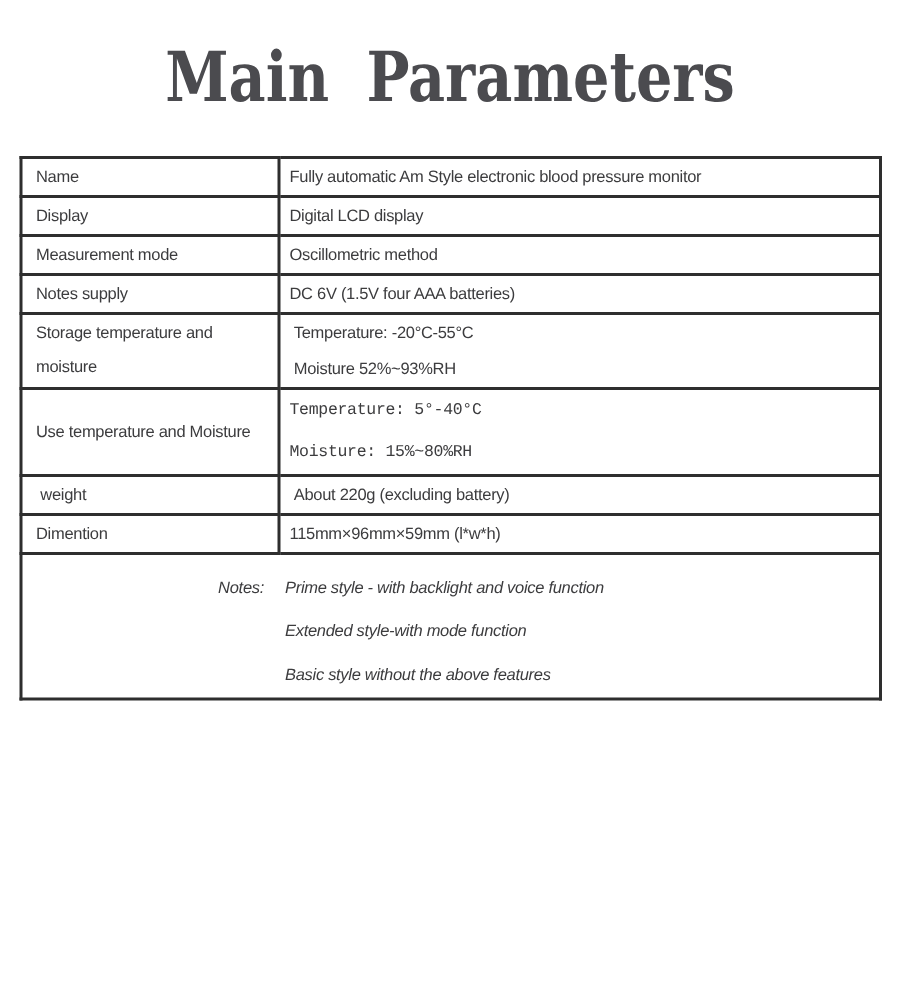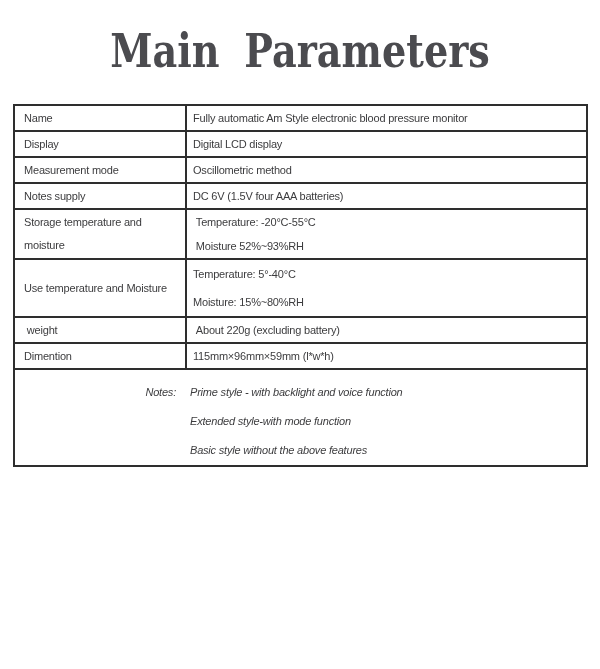--- a/index.html
+++ b/index.html
@@ -56,21 +56,21 @@
   }
   .v{
     line-height:24px;
     white-space:pre-wrap;
   }
   tr.r0{height:20px} tr.r1{height:22px} tr.r2{height:21px}
   tr.r3{height:46px} tr.r4{height:43px} tr.r5{height:21px}
   tr.r6{height:22px} tr.r7{height:46px} tr.r8{height:48px}
   tr.r9{height:21px} tr.r10{height:23px} tr.r11{height:64px}
   tr.r12{height:94px}
-  tr.r8 .v{line-height:28px;}
+  tr.r8 .v{line-height:28px;font-family:Liberation Mono, monospace;}
   td.notes-cell{vertical-align:top;}
   .notes-wrap{
     display:flex;
     padding-top:8px;
     font-style:italic;
   }
   .notes-label{
     flex:0 0 161px;
     text-align:right;
     line-height:29px;

